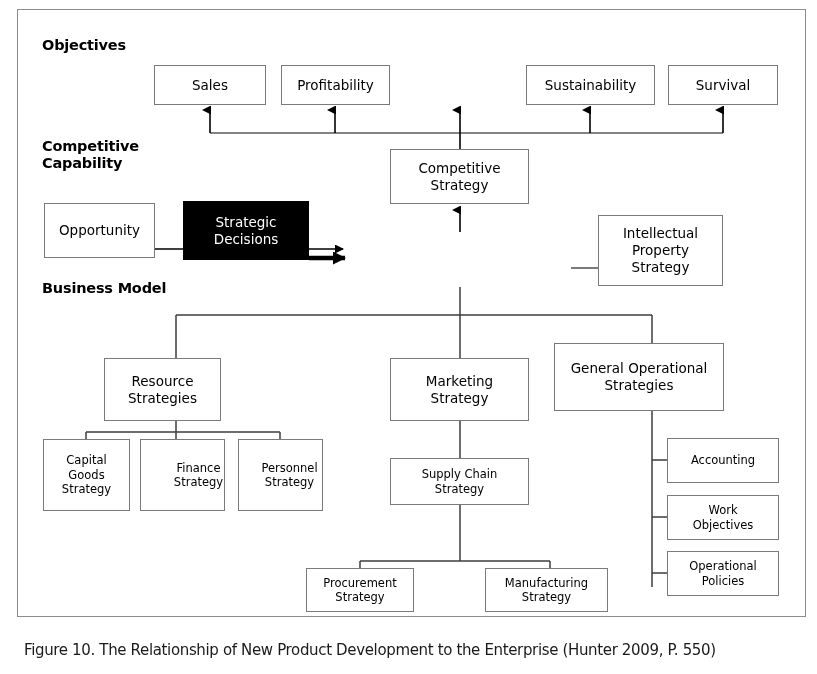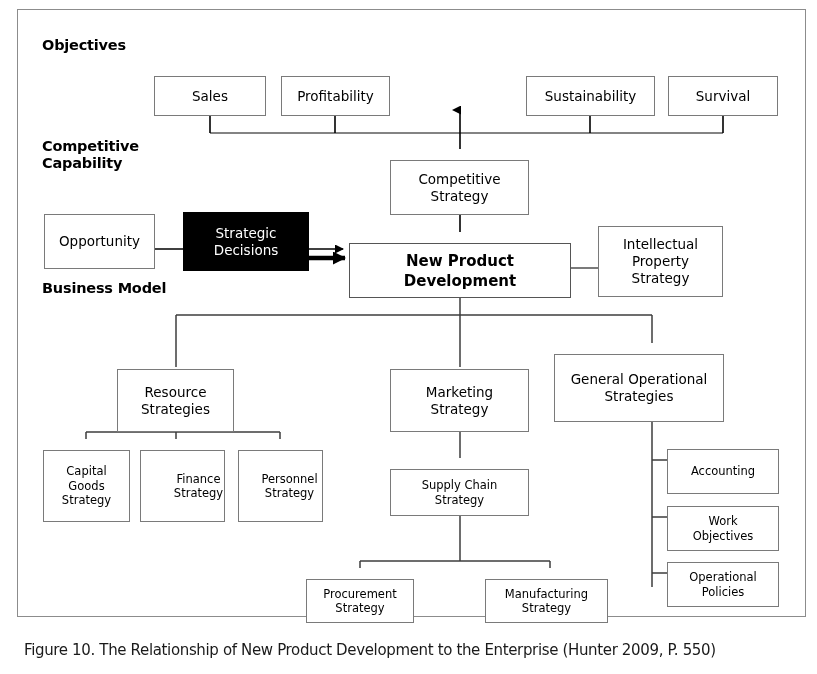--- a/index.html
+++ b/index.html
@@ -50,21 +50,20 @@
     display: flex;
     align-items: center;
     justify-content: center;
     text-align: center;
     font-family: "DejaVu Sans", "Liberation Sans", sans-serif;
     font-size: 13.5px;
     line-height: 17px;
     color: #000000;
     white-space: pre-line;
     z-index: 3;
-    margin-top: 11px;
   }
   .node.small {
     font-size: 11.5px;
     line-height: 14.5px;
   }
   .node.bold {
     font-weight: bold;
     font-size: 15px;
     line-height: 20px;
     border-color: #555555;
@@ -185,28 +184,26 @@
     <div class="node" style="left:650px; top:55px; width:110px; height:40px;">Survival</div>
 
     <div class="node" style="left:372px; top:139px; width:139px; height:55px;">Competitive
 Strategy</div>
 
     <div class="node" style="left:26px; top:193px; width:111px; height:55px;">Opportunity</div>
 
     <div class="node inverted" style="left:165px; top:191px; width:126px; height:59px;">Strategic
 Decisions</div>
 
-    <div class="node bold" style="left:331px; top:222px; width:222px; height:55px;">New Product
-Development</div>
 
     <div class="node" style="left:580px; top:205px; width:125px; height:71px;">Intellectual
 Property
 Strategy</div>
 
-    <div class="node" style="left:99px; top:348px; width:117px; height:63px;">Resource
+    <div class="node" style="left:86px; top:348px; width:117px; height:63px;">Resource
 Strategies</div>
 
     <div class="node small" style="left:25px; top:429px; width:87px; height:72px;">Capital
 Goods
 Strategy</div>
 
     <div class="node small" style="left:122px; top:429px; width:85px; height:72px;padding-left:32px;">Finance
 Strategy</div>
 
     <div class="node small" style="left:220px; top:429px; width:85px; height:72px;padding-left:18px;">Personnel

